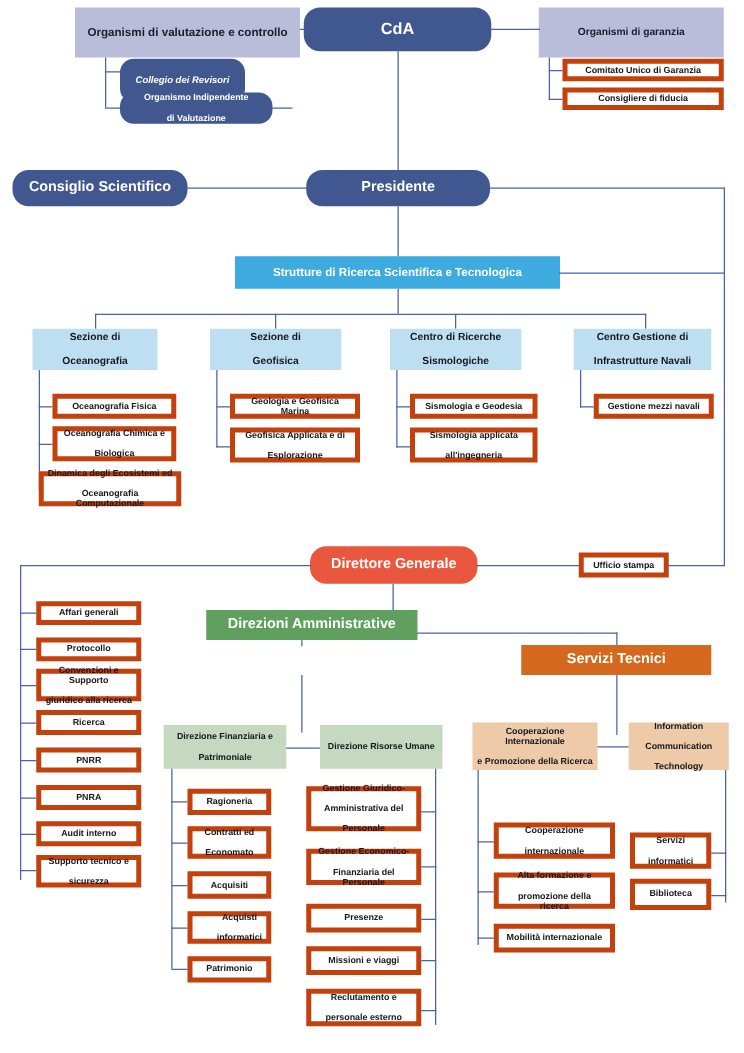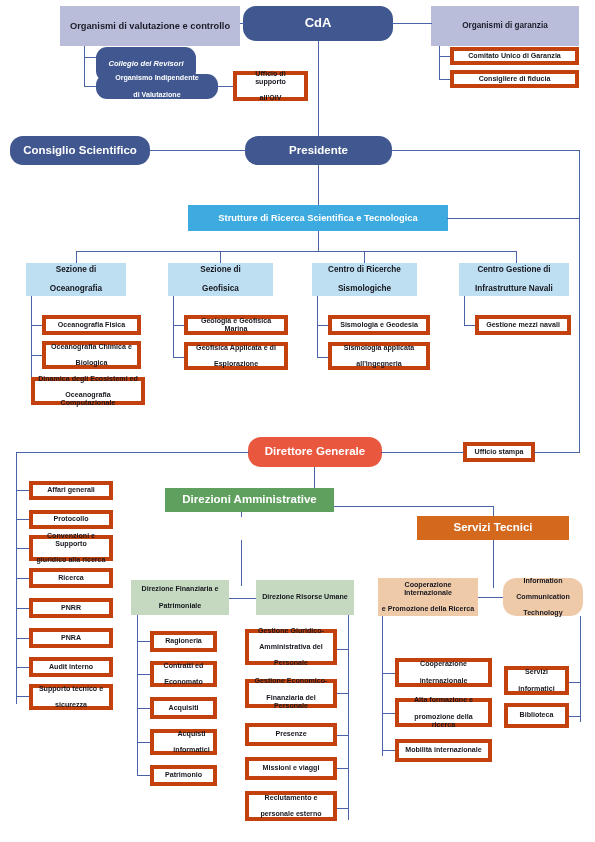--- a/index.html
+++ b/index.html
@@ -128,26 +128,20 @@
 
   <div class="node pill f8" style="left:96px;top:74px;width:122px;height:25px;">
     <span>
       <span>Organismo Indipendente</span><br>
       <span>di Valutazione</span>
     </span>
   </div>
 
   <div class="ln lnh" style="left:217px;top:86px;width:17px;"></div>
 
-  <div class="node wbox f8" style="left:233px;top:71px;width:75px;height:30px;">
-    <span>
-      <span>Ufficio di supporto</span><br>
-      <span>all'OIV</span>
-    </span>
-  </div>
 
   <div class="ln lnv" style="left:439px;top:46px;width:1.4px;height:34px;"></div>
   <div class="ln lnh" style="left:439px;top:56px;width:12px;"></div>
   <div class="ln lnh" style="left:439px;top:79px;width:12px;"></div>
 
   <div class="node wbox f8" style="left:450px;top:47px;width:129px;height:18px;">
     <span>Comitato Unico di Garanzia</span>
   </div>
   <div class="node wbox f8" style="left:450px;top:70px;width:129px;height:18px;">
     <span>Consigliere di fiducia</span>
@@ -414,21 +408,21 @@
   <div class="ln lnv" style="left:493px;top:540px;width:1.4px;height:48px;"></div>
   <div class="ln lnh" style="left:477px;top:597px;width:30px;"></div>
 
   <div class="node peach f8" style="left:378px;top:578px;width:100px;height:38px;">
     <span>
       <span>Cooperazione Internazionale</span><br>
       <span>e Promozione della Ricerca</span>
     </span>
   </div>
 
-  <div class="node peach f8" style="left:503px;top:578px;width:80px;height:38px;border-radius:13px;">
+  <div class="node peach f8" style="left:503px;top:578px;width:80px;height:38px;">
     <span>
       <span>Information</span><br>
       <span>Communication</span><br>
       <span>Technology</span>
     </span>
   </div>
 
   <div class="ln lnv" style="left:382px;top:616px;width:1.4px;height:140px;"></div>
   <div class="ln lnh" style="left:382px;top:673px;width:14px;"></div>
   <div class="ln lnh" style="left:382px;top:713px;width:14px;"></div>

